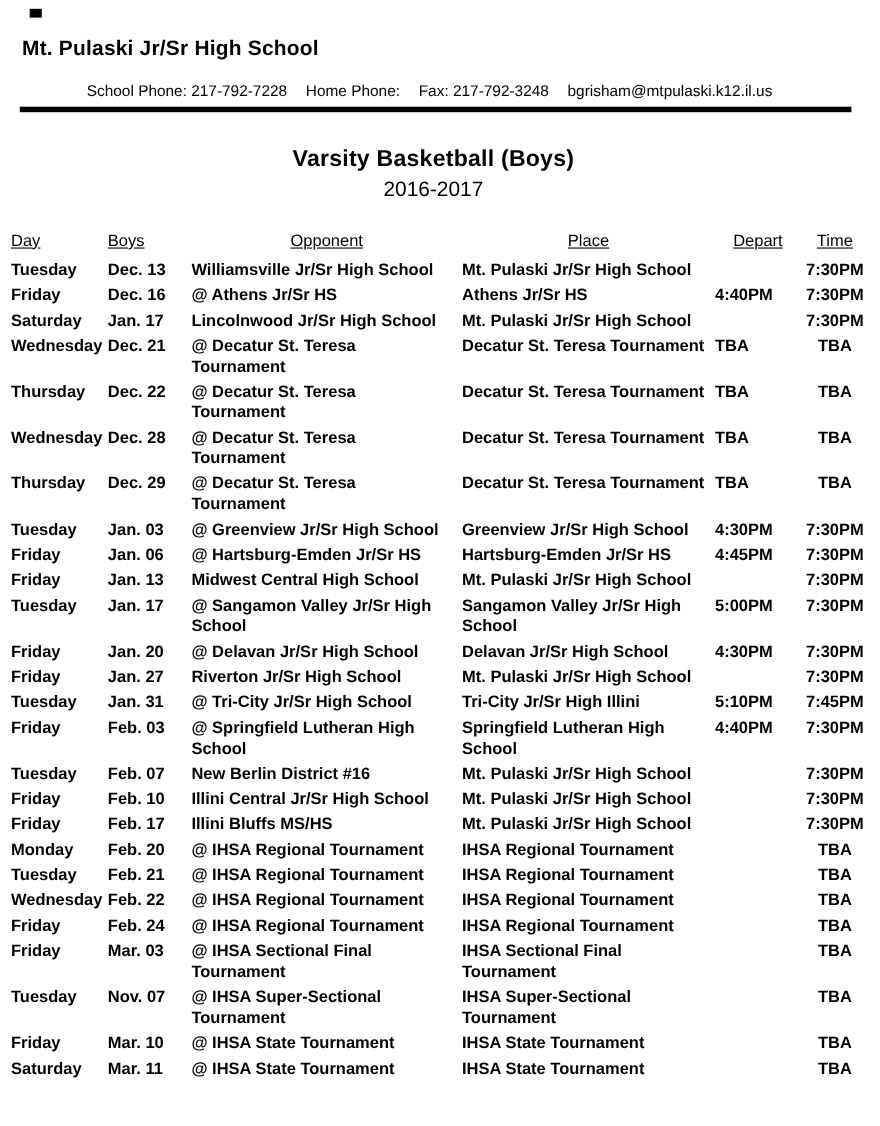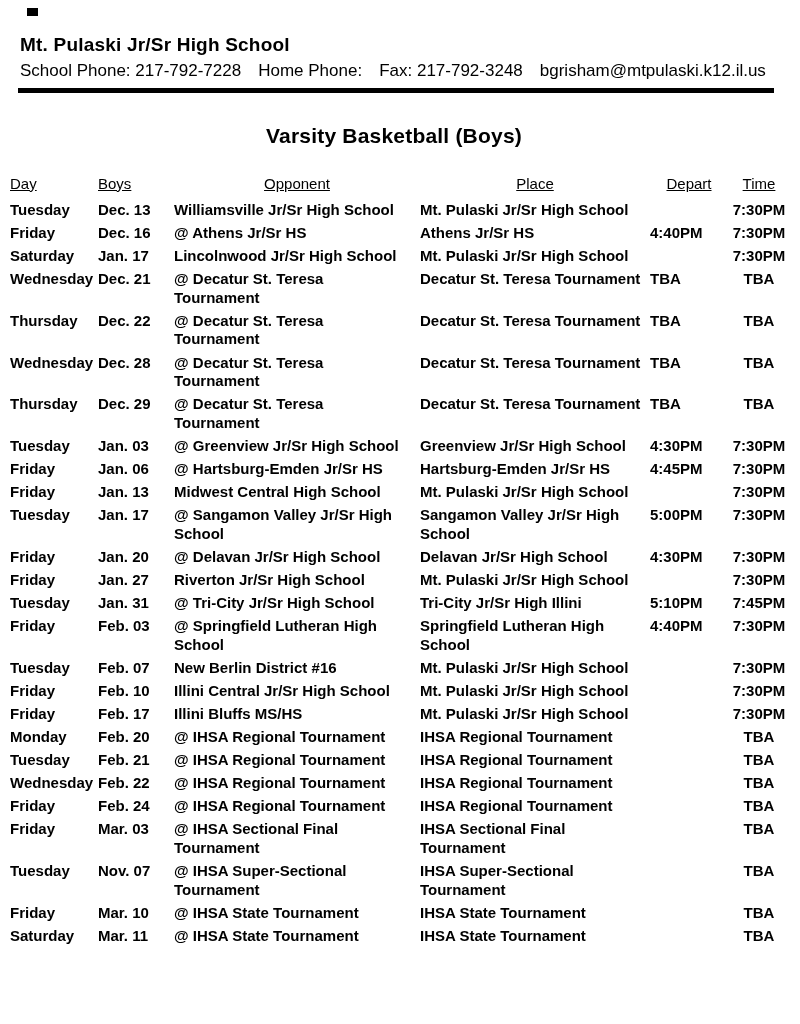--- a/index.html
+++ b/index.html
@@ -38,22 +38,23 @@
     font-weight: bold;
     line-height: 1.15;
     letter-spacing: 0.2px;
   }
   .address-line {
     margin-top: 6px;
     font-size: 12px;
     white-space: pre;
   }
   .contact-line {
-    margin-top: 5px;
-    font-size: 17px;
+    margin-top: 18px;
+    font-size: 14px;
+    text-align: center;
   }
   .contact-line span {
     margin-right: 17px;
     white-space: pre;
   }
   .rule {
     margin: 7px 4px 0 8px;
     height: 5px;
     background: #000000;
   }
@@ -113,20 +114,21 @@
   <div class="masthead">
     <div class="school-name">Mt. Pulaski Jr/Sr High School</div>
     <div class="contact-line">
       <span>School Phone: 217-792-7228</span><span>Home Phone:</span><span>Fax: 217-792-3248</span><span>bgrisham@mtpulaski.k12.il.us</span>
     </div>
   </div>
 
   <div class="rule"></div>
 
   <div class="doc-title">Varsity Basketball (Boys)</div>
+  <div class="doc-season">2016-2017</div>
 
   <table class="schedule">
     <colgroup>
       <col style="width:88px">
       <col style="width:76px">
       <col style="width:246px">
       <col style="width:230px">
       <col style="width:78px">
       <col style="width:62px">
     </colgroup>

